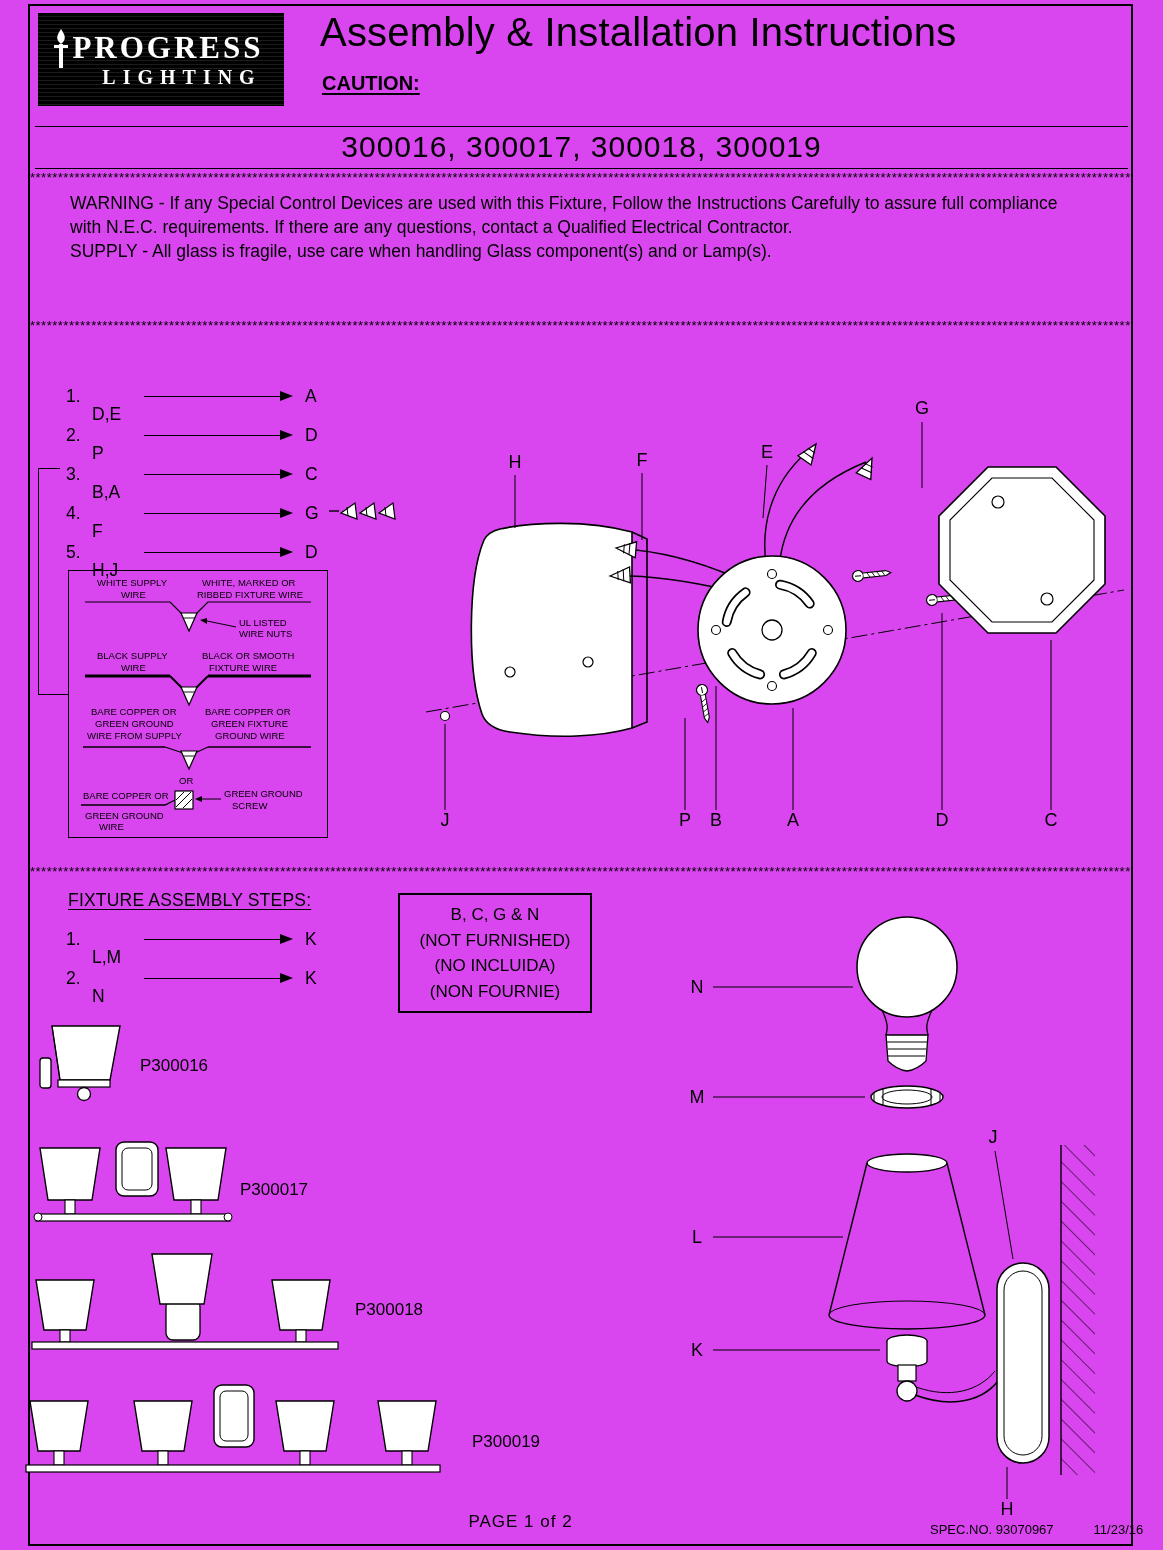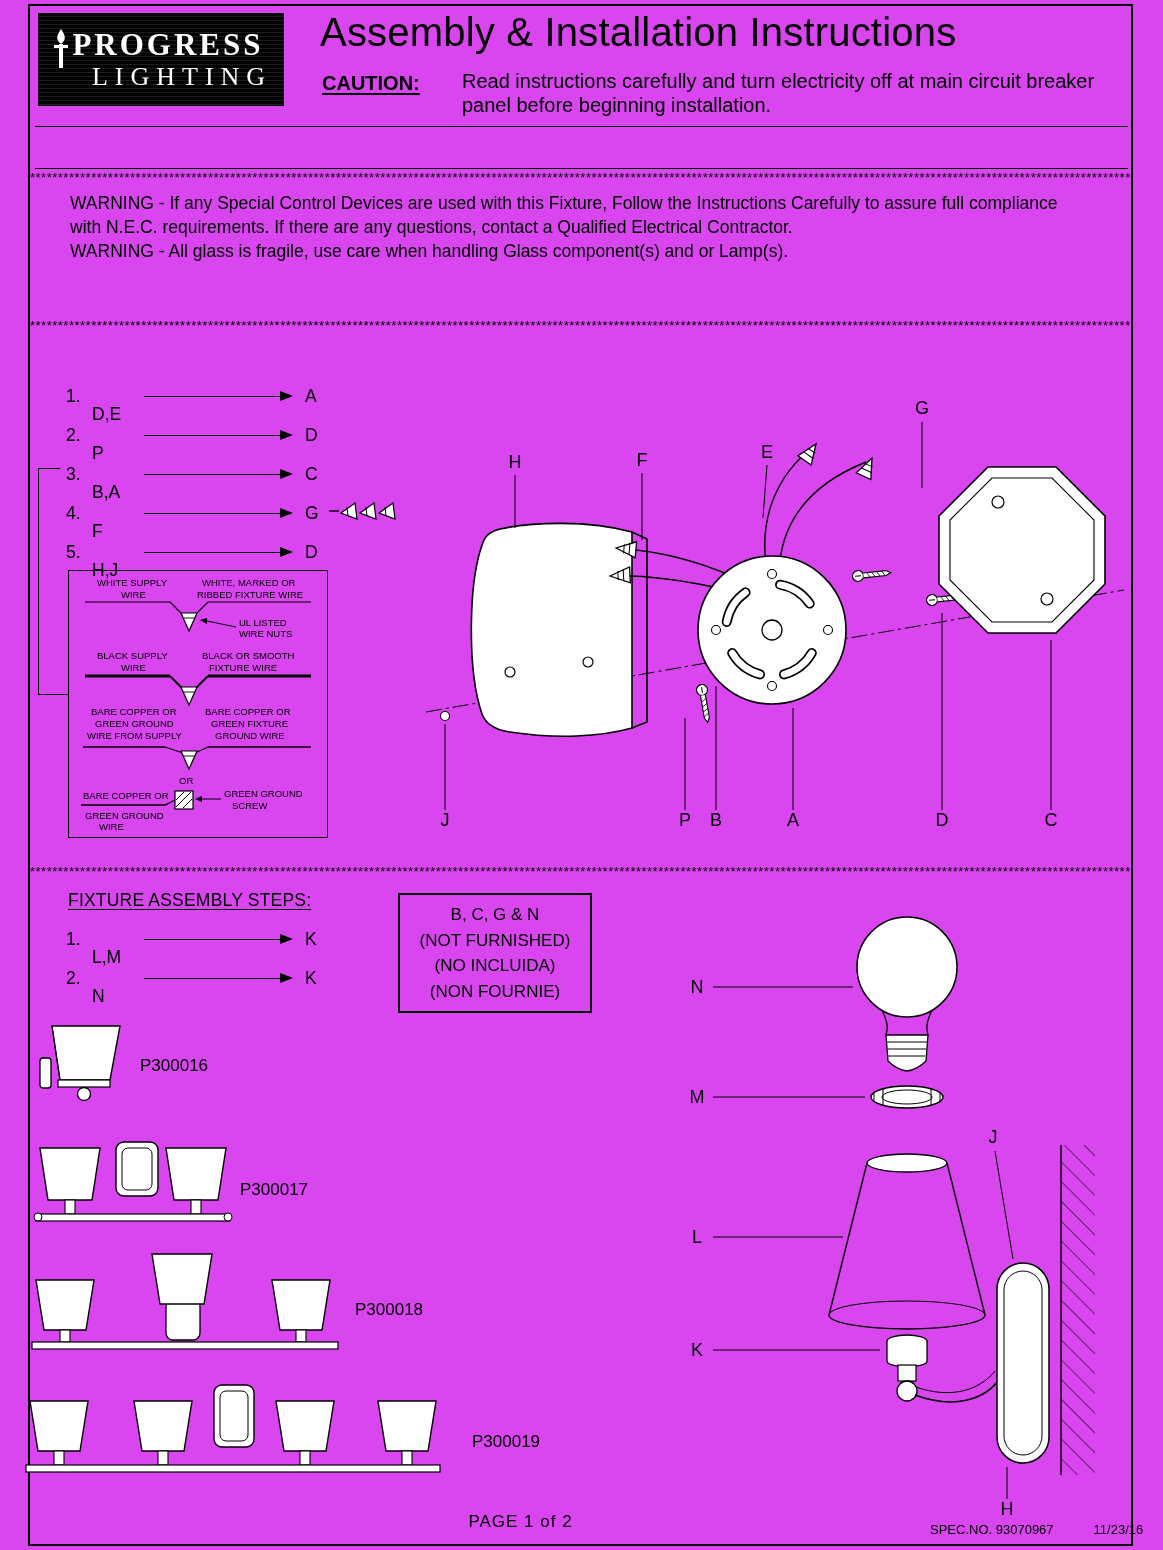--- a/index.html
+++ b/index.html
@@ -6,21 +6,21 @@
   .page{position:relative;width:1163px;height:1550px;background:#d946ef;color:#000;
         font-family:"Liberation Sans",sans-serif;margin:0 auto;overflow:hidden;}
   .abs{position:absolute;}
   .frame{position:absolute;left:28px;top:4px;width:1101px;height:1538px;border:2.5px solid #000;pointer-events:none;}
 
   
   .logo{left:38px;top:13px;width:246px;height:93px;background:#000;
         background-image:repeating-linear-gradient(180deg,#000 0 3px,#1c1c1c 3px 4px);
         display:flex;flex-direction:column;align-items:center;justify-content:center;}
   .logo .l1{color:#fff;font-family:"Liberation Serif",serif;font-weight:bold;font-size:31px;letter-spacing:3px;line-height:1;margin-left:14px;}
-  .logo .l2{color:#fff;font-family:"Liberation Serif",serif;font-weight:normal;font-size:26px;letter-spacing:7px;line-height:1;margin-top:4px;margin-left:42px;}
+  .logo .l2{color:#fff;font-family:"Liberation Serif",serif;font-weight:bold;font-size:20px;letter-spacing:7px;line-height:1;margin-top:4px;margin-left:42px;}
   .torch{position:absolute;left:10px;top:14px;}
   .title{left:320px;top:10px;font-size:40px;letter-spacing:0.2px;}
   .caution-label{left:322px;top:72px;font-size:20px;font-weight:bold;text-decoration:underline;text-underline-offset:3px;}
   .caution-text{left:462px;top:69px;width:655px;font-size:20px;line-height:1.22;}
   .hrule{border-top:1.6px solid #000;height:0;}
   .models{left:0;top:130px;width:1163px;text-align:center;font-size:30px;letter-spacing:1px;}
   .asterisks{left:30px;width:1102px;font-size:13px;letter-spacing:0.5px;white-space:nowrap;overflow:hidden;}
   .warnings{left:70px;top:192px;width:1022px;font-size:17.5px;line-height:1.37;}
   .warnings p{margin:0;}
 
@@ -60,30 +60,30 @@
         <path d="M13,2 C17,8 19,12 13,17 C7,12 9,8 13,2 Z" fill="#fff"></path>
         <rect x="11" y="17" width="4" height="24" fill="#fff"></rect>
         <rect x="6" y="18" width="14" height="3" fill="#fff"></rect>
       </svg>
     </span>
     <span class="l1">PROGRESS</span>
     <span class="l2">LIGHTING</span>
   </div>
   <div class="abs title">Assembly &amp; Installation Instructions</div>
   <div class="abs caution-label">CAUTION:</div>
-  <div class="abs caution-text">Read instructions carefully and turn electricity off at main circuit breaker panel before beginning installation.</div>
 
   <div class="abs hrule" style="left:35px;top:126px;width:1093px;"></div>
+  <div class="abs models">300016, 300017, 300018, 300019</div>
   <div class="abs hrule" style="left:35px;top:168px;width:1093px;"></div>
 
   <div class="abs asterisks" style="top:170px;">************************************************************************************************************************************************************************************************************************************************</div>
 
   <div class="abs warnings">
     <p>WARNING - If any Special Control Devices are used with this Fixture, Follow the Instructions Carefully to assure full compliance with N.E.C. requirements. If there are any questions, contact a Qualified Electrical Contractor.</p>
-    <p>WARNING - All glass is fragile, use care when handling Glass component(s) and or Lamp(s).</p>
+    <p>SUPPLY - All glass is fragile, use care when handling Glass component(s) and or Lamp(s).</p>
   </div>
 
   <div class="abs asterisks" style="top:318px;">************************************************************************************************************************************************************************************************************************************************</div>
 
 
   <div class="abs" style="left:66px;top:377px;">
     <div class="step">
       <span class="num">1.</span>
       <span class="from">D,E</span>
       <span class="arrowwrap">

